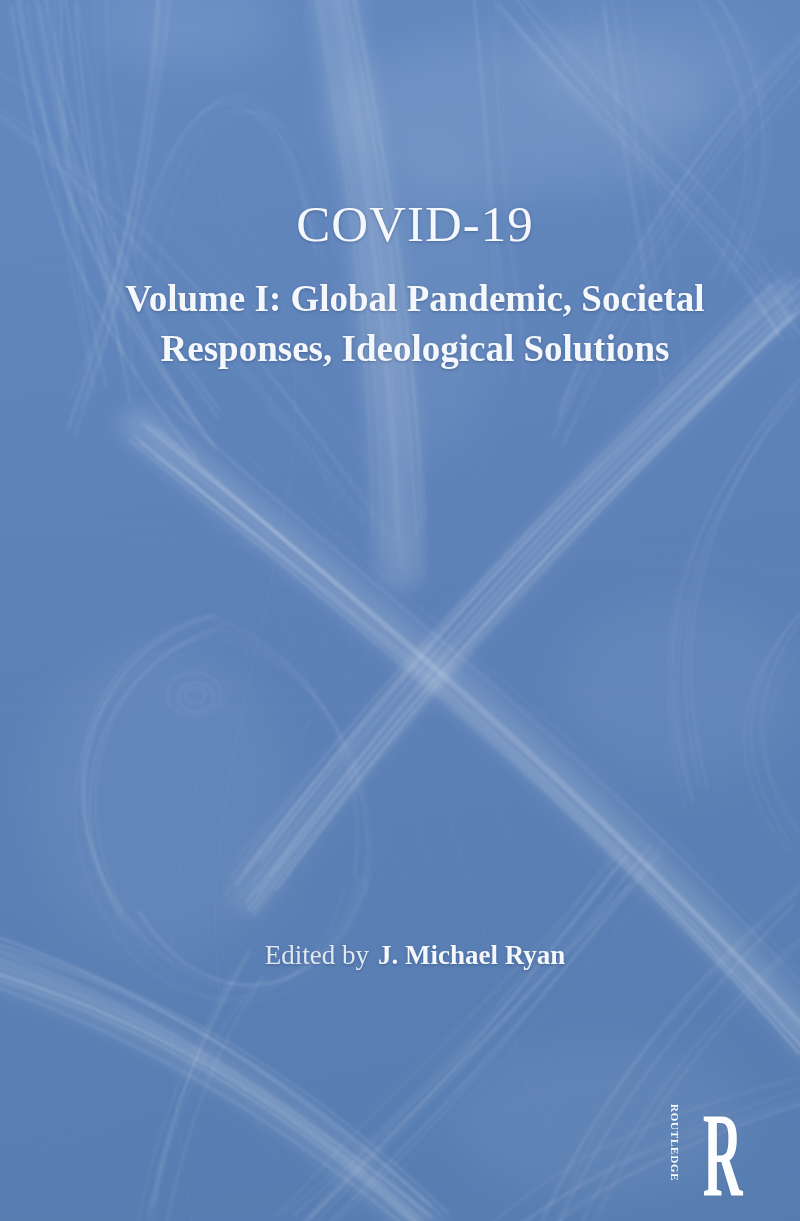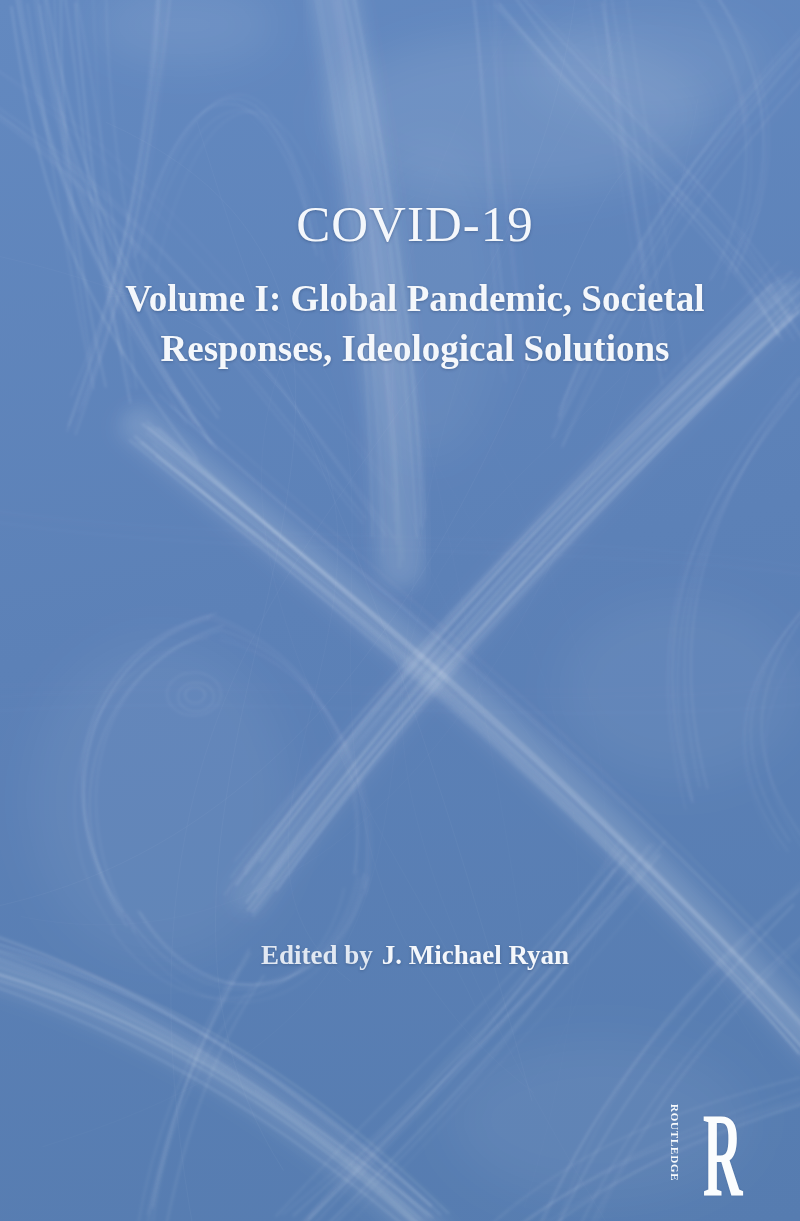--- a/index.html
+++ b/index.html
@@ -26,21 +26,21 @@
     margin-top:22px;
     font-size:37px;line-height:50px;font-weight:bold;
   }
   .editor-line{
     position:absolute;left:0;right:0;top:938px;
     text-align:center;transform:translateX(15px);
     font-size:27px;line-height:34px;
     color:var(--text-white,#f4f7fb);
     text-shadow:0 1px 3px rgba(25,45,85,.35);
   }
-  .edited-by{opacity:.88;font-weight:bold;}
+  .edited-by{opacity:.88;font-weight:normal;}
   .editor-name{font-weight:bold;margin-left:9px;}
   .logo{
     position:absolute;right:57px;bottom:31px;width:68px;height:98px;z-index:3;
   }
   .logo-r{
     position:absolute;right:0;bottom:-26px;
     font-family:"Liberation Serif","DejaVu Serif",serif;
     font-size:120px;line-height:1;font-weight:bold;
     color:#fbfdfe;
     transform:scaleX(.46);transform-origin:bottom right;

